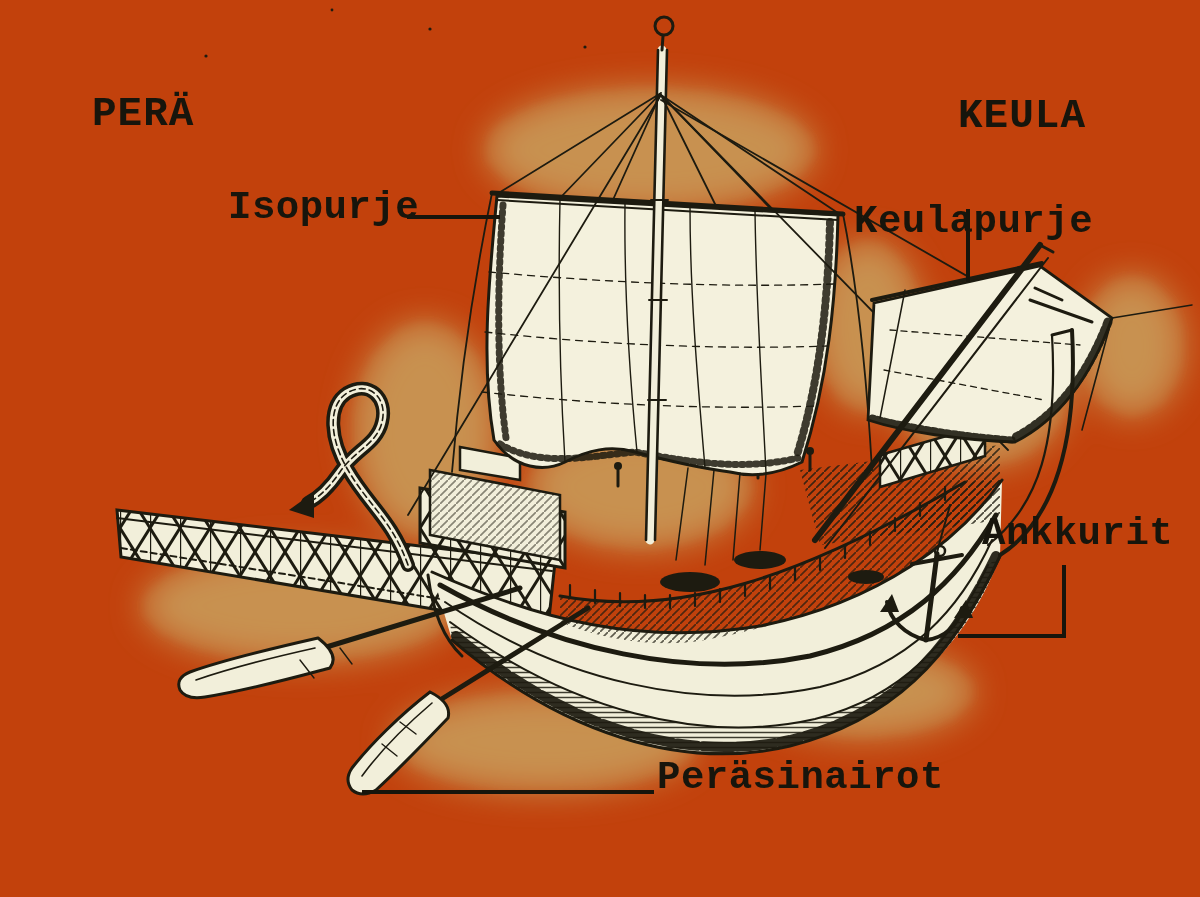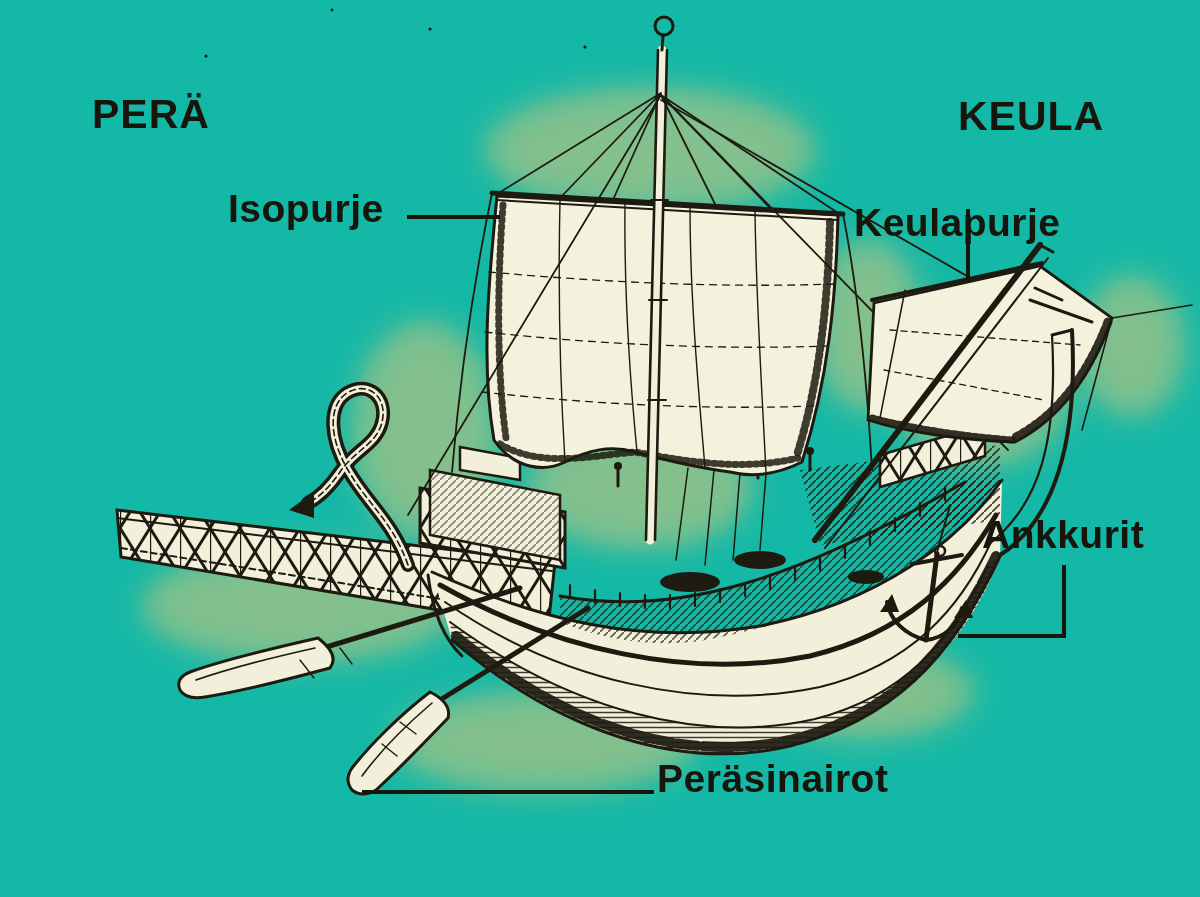--- a/index.html
+++ b/index.html
@@ -1,18 +1,18 @@
 <!DOCTYPE html>
 <html><head>
 <meta charset="utf-8">
 <style>
   html,body{margin:0;padding:0;background:#f2efda;}
   .stage{
     position:relative;width:1200px;height:897px;overflow:hidden;
-    background:#14b8a6;font-family:Liberation Sans, sans-serif;
+    background:#c2410c;font-family:Liberation Mono, monospace;
   }
   .stage svg{position:absolute;left:0;top:0;}
   .label{
     position:absolute;color:#17150c;font-weight:bold;line-height:1;
     white-space:nowrap;letter-spacing:0.5px;
   }
   .label.big{font-size:41px;letter-spacing:1px;}
   .label.small{font-size:39px;}
   .leader{position:absolute;background:#17150c;}
 </style>

